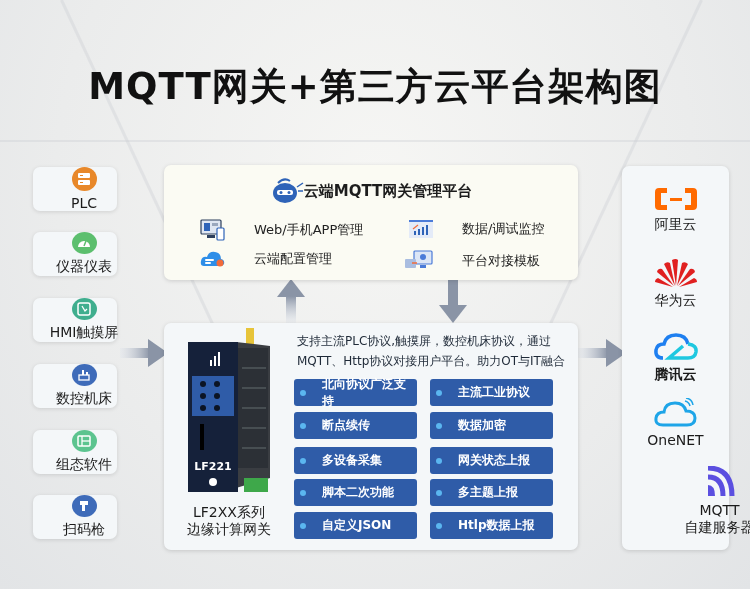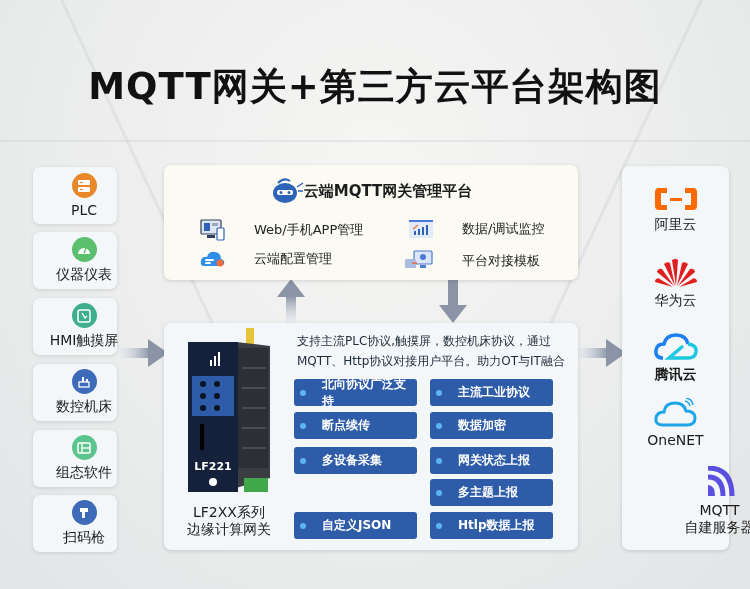--- a/index.html
+++ b/index.html
@@ -8,21 +8,21 @@
     background:
       linear-gradient(115deg, rgba(255,255,255,0) 0%, rgba(255,255,255,0) 100%),
       radial-gradient(ellipse at 50% 30%, #f6f6f4 0%, #ebecec 60%, #e2e4e6 100%);
     overflow:hidden; }
   .bg-line { position:absolute; background:rgba(200,204,208,0.35); }
   .title { position:absolute; top:62px; left:0; width:750px; text-align:center;
     font-size:37px; font-weight:900; color:#111; letter-spacing:1px; font-family:"DejaVu Sans",sans-serif; }
 
   .card { position:absolute; background:#f4f7f9; border-radius:7px;
     box-shadow:0 1px 4px rgba(0,0,0,0.12); }
-  .left-card { left:33px; width:84px; height:57px; display:flex; flex-direction:column; align-items:center; justify-content:center;padding-left:18px; }
+  .left-card { left:33px; width:84px; height:44px; display:flex; flex-direction:column; align-items:center; justify-content:center;padding-left:18px; }
   .left-card .ic { width:25px; height:25px; border-radius:50%; display:flex; align-items:center; justify-content:center; margin-bottom:4px; }
   .left-card .lbl { font-size:14px; color:#1b1b1b; font-weight:500; white-space:nowrap; }
 
   .top-panel { position:absolute; left:164px; top:165px; width:414px; height:115px; background:#fbfbf3; border-radius:7px; box-shadow:0 1px 4px rgba(0,0,0,0.15); }
   .tp-title { position:absolute; top:12px; left:0; width:100%; display:flex; justify-content:center; align-items:center; font-size:15px; font-weight:700; color:#1d1d1d; }
   .tp-item { position:absolute; display:flex; align-items:center; gap:28px; font-size:13px; color:#222; }
 
   .main-panel { position:absolute; left:164px; top:323px; width:414px; height:227px; background:#f4f7f9; border-radius:7px; box-shadow:0 1px 4px rgba(0,0,0,0.15); }
   .desc { position:absolute; left:133px; top:8px; width:275px; font-size:12px; line-height:20px; color:#1f2a38; }
   .feat { position:absolute; width:123px; height:27px; background:#2f5ca8; border-radius:3px; color:#fff; font-size:12px; font-weight:700; display:flex; align-items:center; padding-left:6px; gap:16px; }
@@ -244,20 +244,24 @@
         <span>北向协议广泛支持</span>
       </div>
     <div class="feat" style="left:130px;top:89px;">
         <span class="dot"></span>
         <span>断点续传</span>
       </div>
     <div class="feat" style="left:130px;top:124px;">
         <span class="dot"></span>
         <span>多设备采集</span>
       </div>
+    <div class="feat" style="left:130px;top:156px;">
+        <span class="dot"></span>
+        <span>脚本二次功能</span>
+      </div>
     <div class="feat" style="left:130px;top:189px;">
         <span class="dot"></span>
         <span>自定义JSON</span>
       </div>
 
     <div class="feat" style="left:266px;top:56px;">
         <span class="dot"></span>
         <span>主流工业协议</span>
       </div>
     <div class="feat" style="left:266px;top:89px;">

